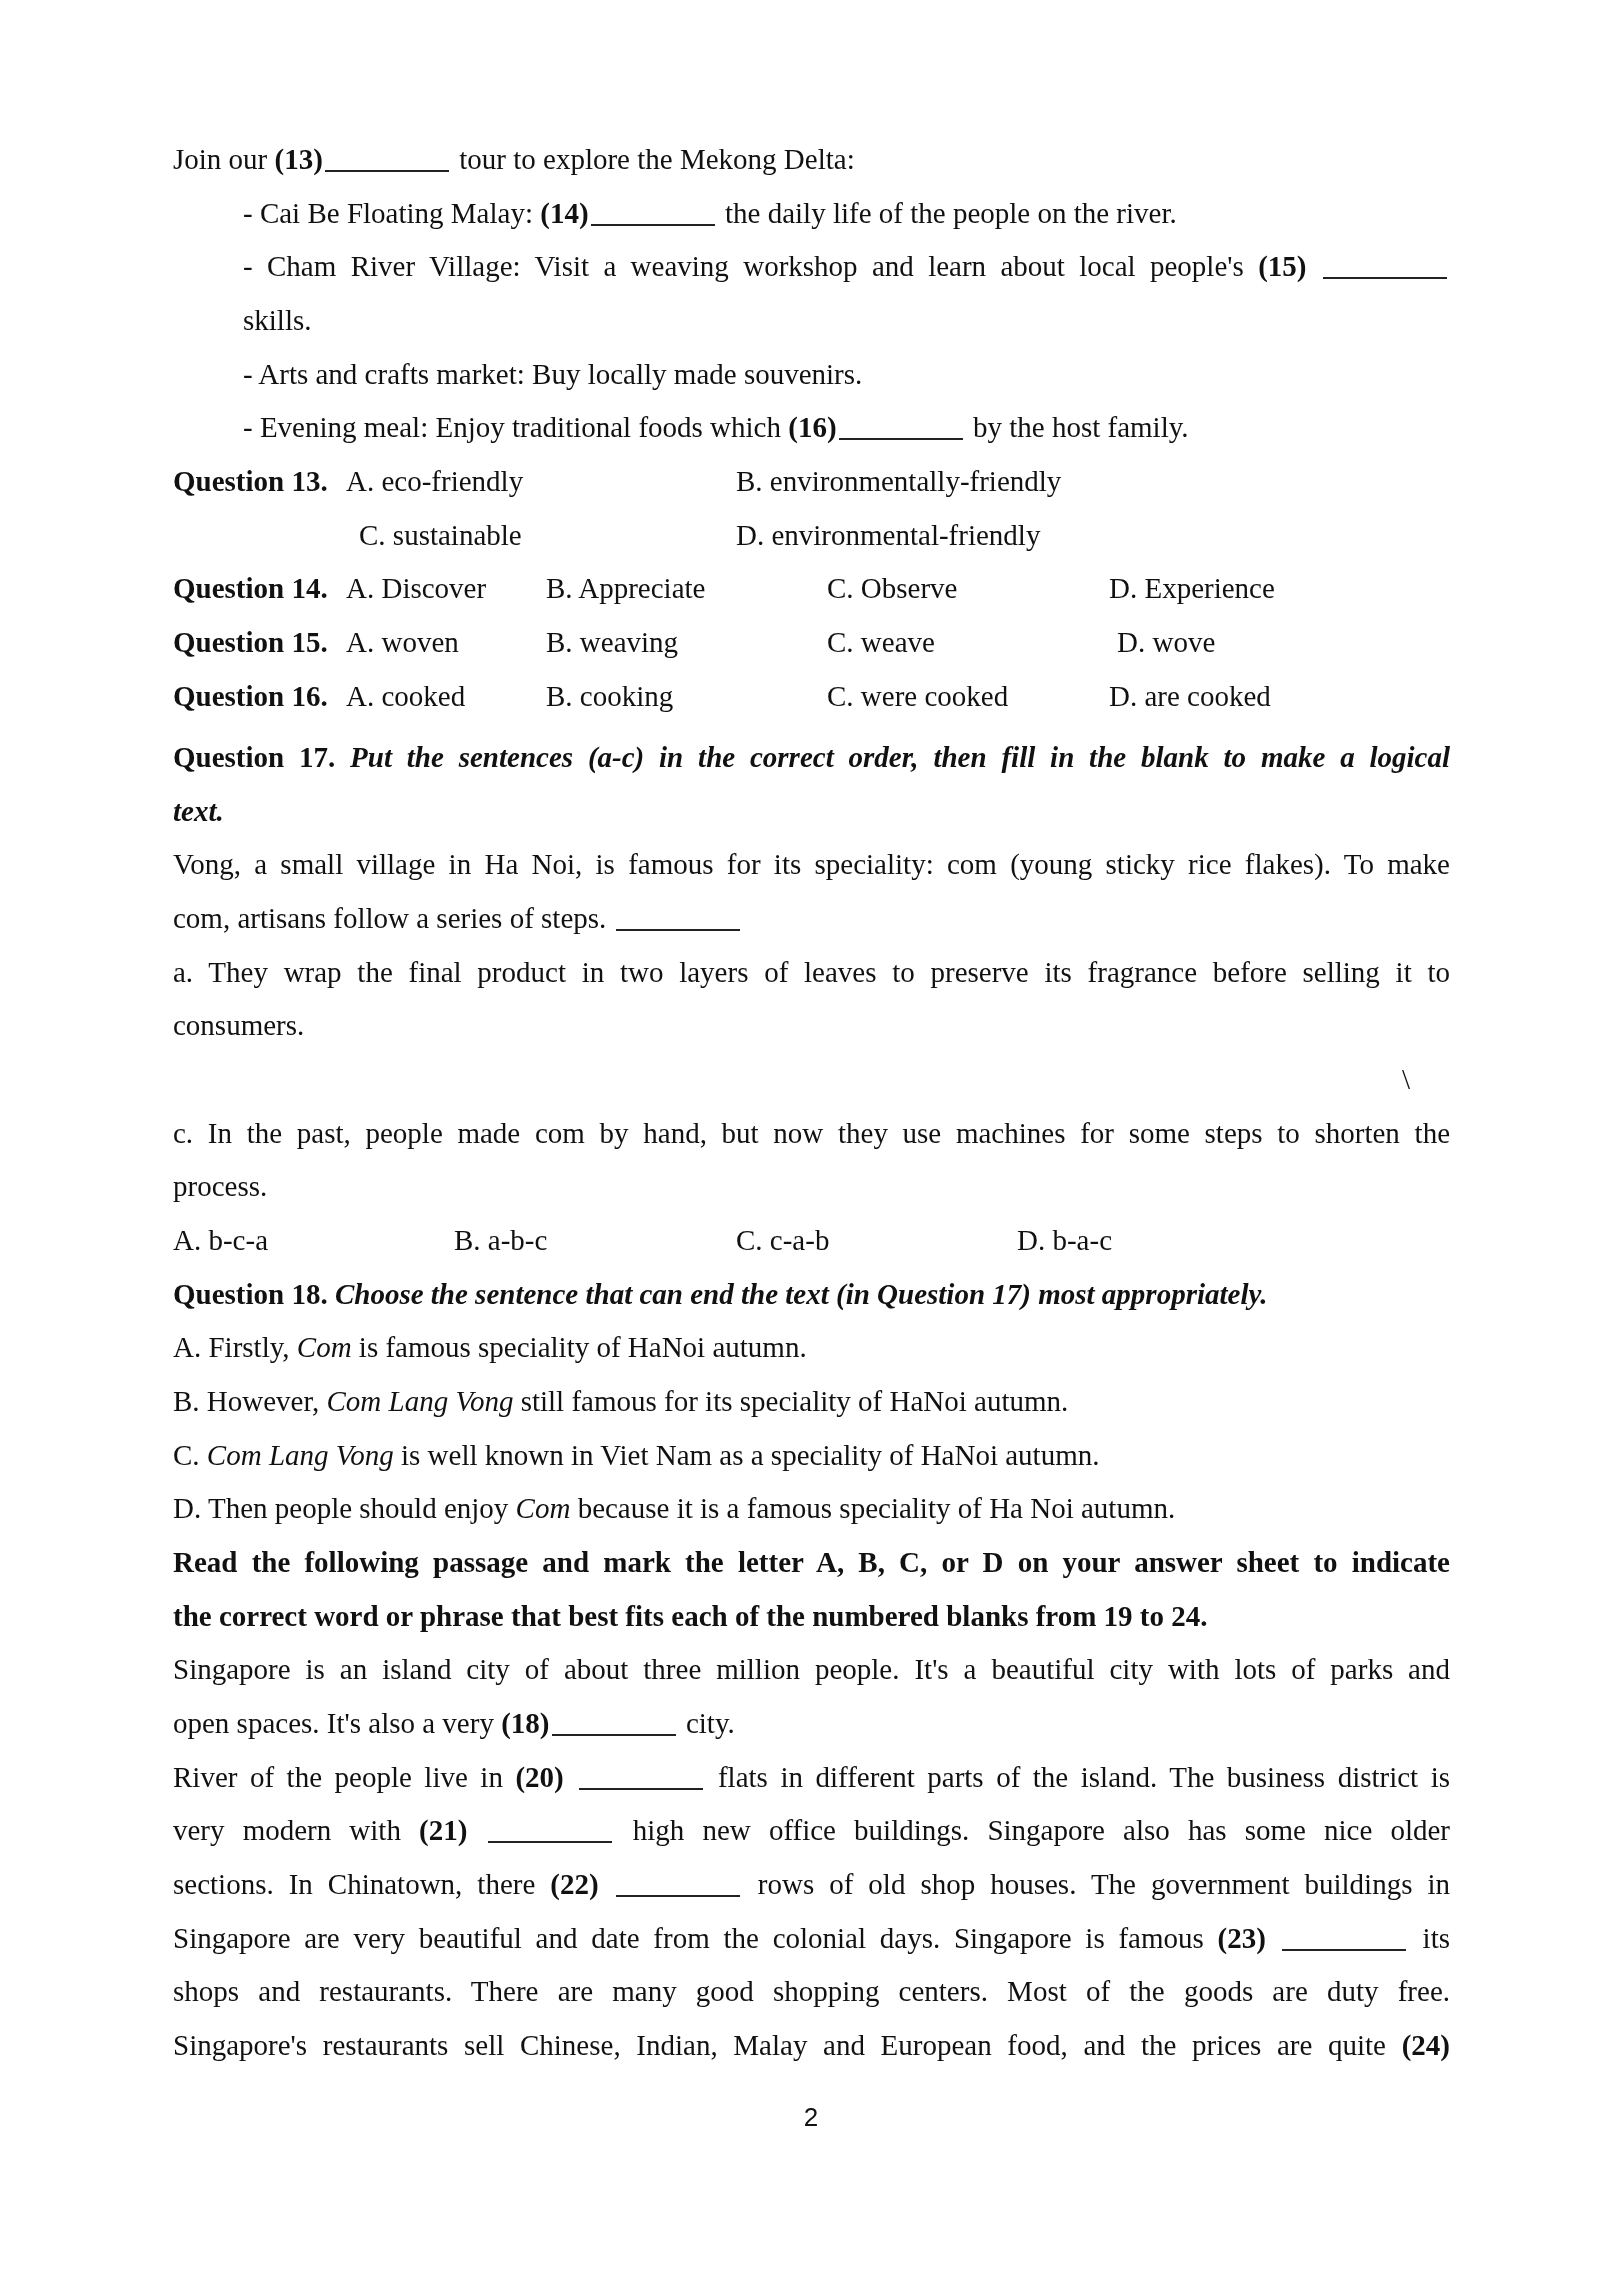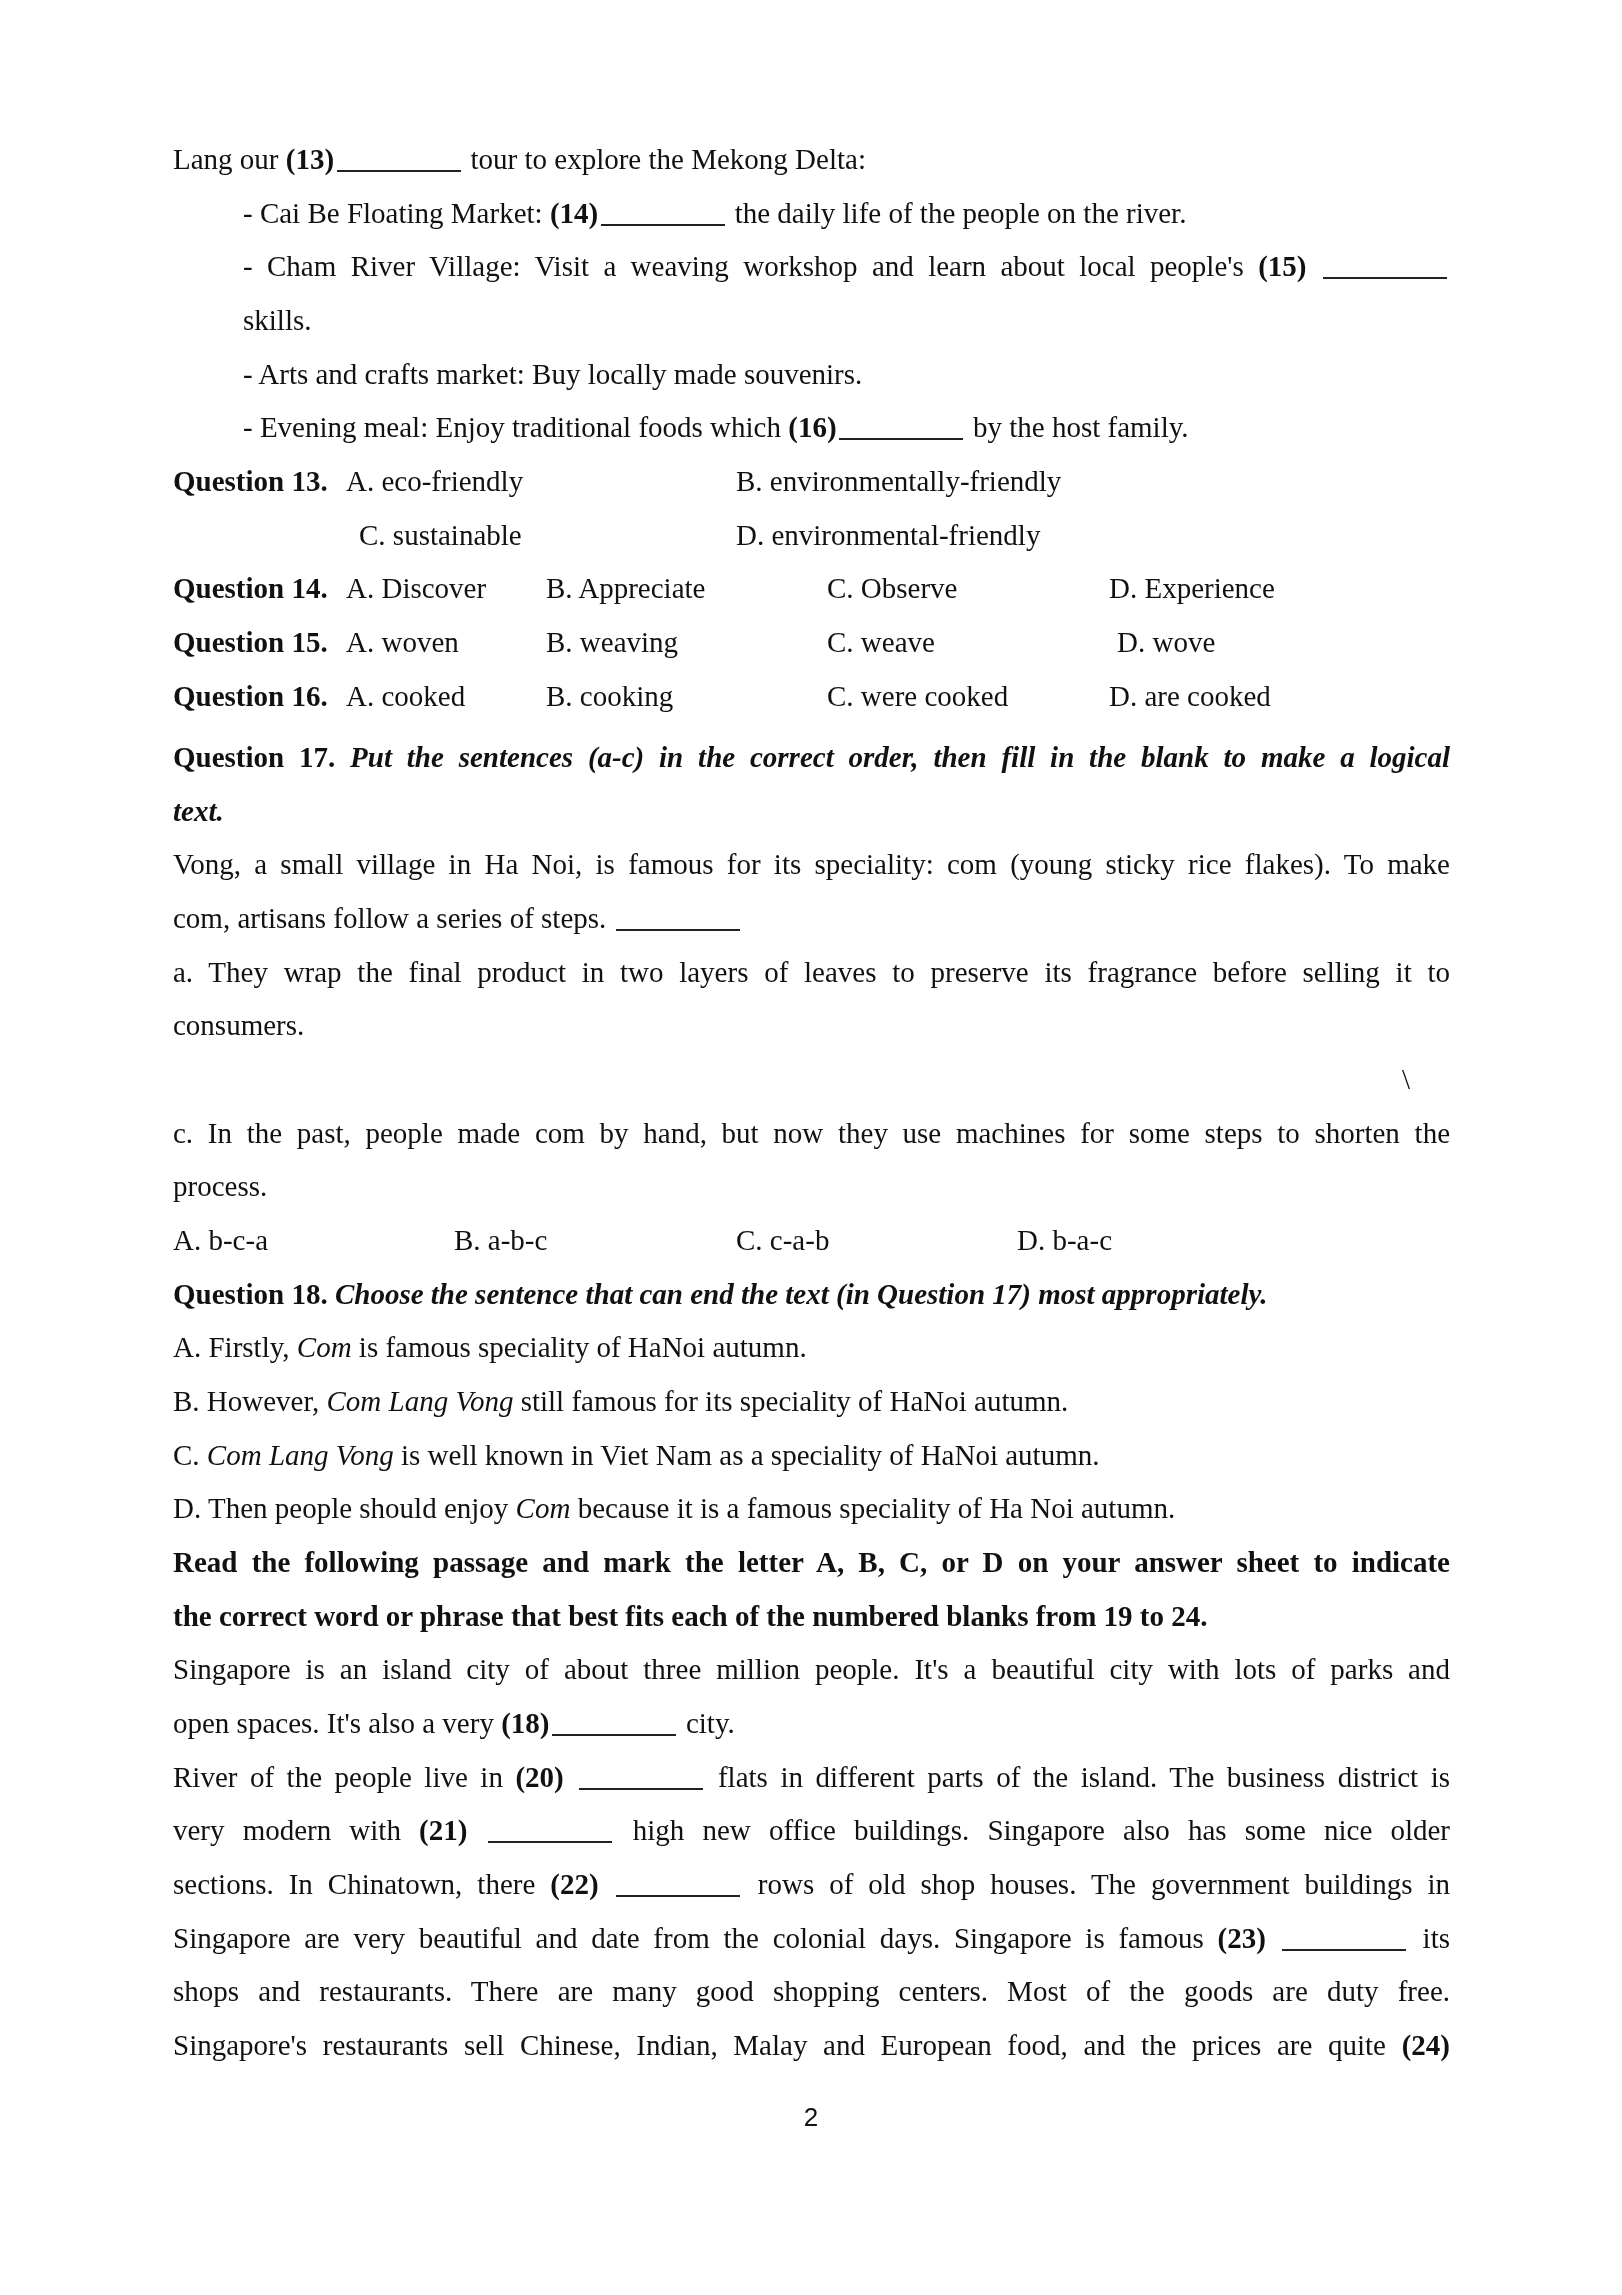--- a/index.html
+++ b/index.html
@@ -27,24 +27,24 @@
       position: absolute; left: 0; width: 1622px; top: 2102px;
       text-align: center; font-family: "Liberation Sans", "DejaVu Sans", sans-serif;
       font-size: 26px;
     }
     .stray { position: absolute; left: 1402px; top: 0; }
   </style>
 </head>
 <body>
 
 <div class="line" style="top:140px">
-  <span>Lang our </span><span class="b">(13)</span><span class="blank"></span><span> tour to explore the Mekong Delta:</span>
+  <span>Join our </span><span class="b">(13)</span><span class="blank"></span><span> tour to explore the Mekong Delta:</span>
 </div>
 <div class="line indent" style="top:194px">
-  <span>- Cai Be Floating Market: </span><span class="b">(14)</span><span class="blank"></span><span> the daily life of the people on the river.</span>
+  <span>- Cai Be Floating Malay: </span><span class="b">(14)</span><span class="blank"></span><span> the daily life of the people on the river.</span>
 </div>
 <div class="line indent justify" style="top:247px">
   <span>- Cham River Village: Visit a weaving workshop and learn about local people's </span><span class="b">(15)</span> <span class="blank"></span>
 </div>
 <div class="line indent" style="top:301px">skills.</div>
 <div class="line indent" style="top:355px">- Arts and crafts market: Buy locally made souvenirs.</div>
 <div class="line indent" style="top:408px">
   <span>- Evening meal: Enjoy traditional foods which </span><span class="b">(16)</span><span class="blank"></span><span> by the host family.</span>
 </div>
 

